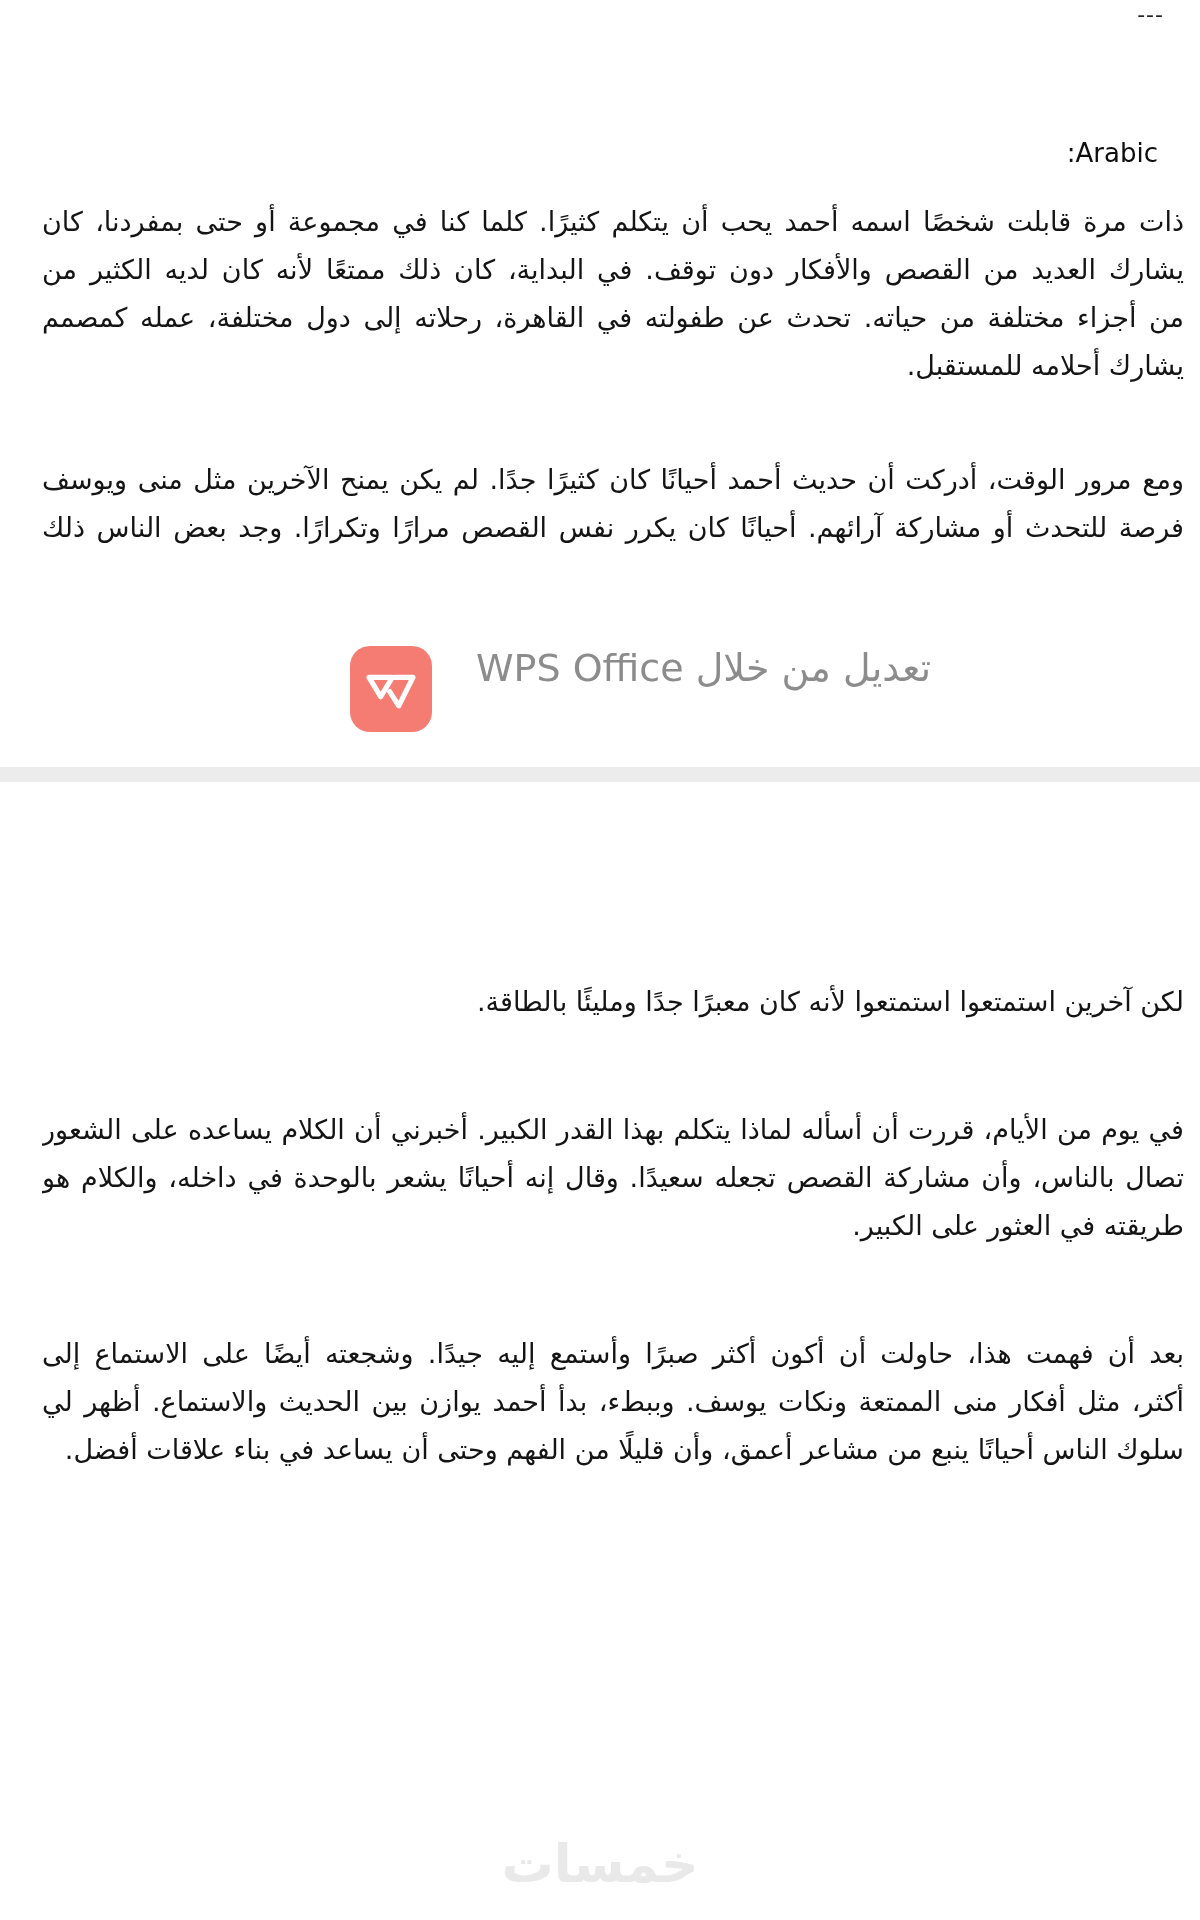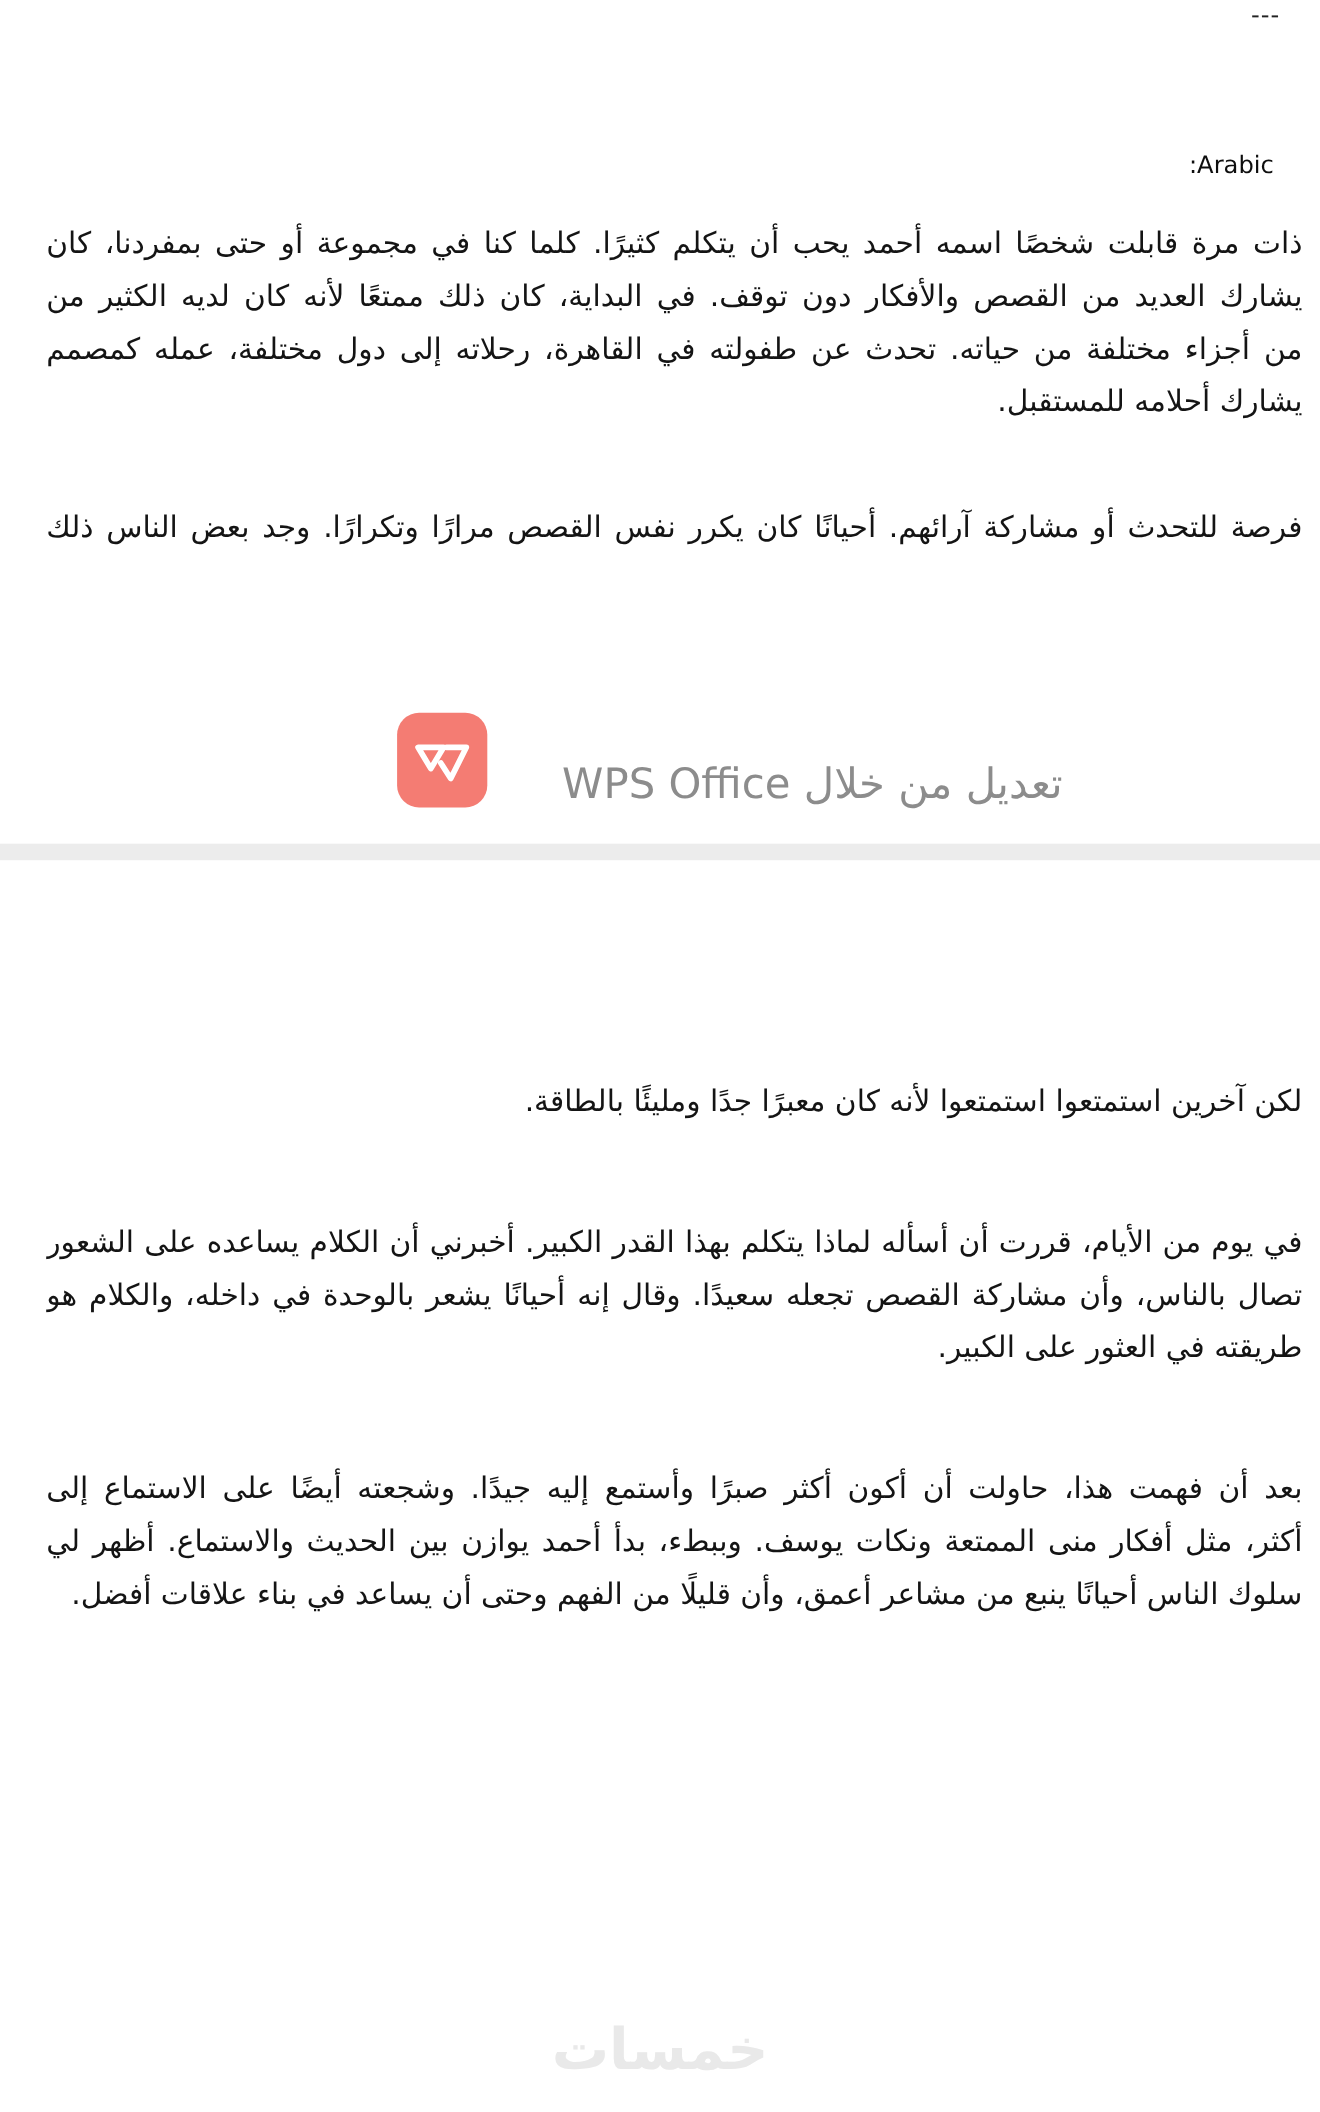--- a/index.html
+++ b/index.html
@@ -11,43 +11,43 @@
   .page{position:absolute;inset:0;background:#ffffff;}
 
   .dashes{
     position:absolute;top:2px;right:36px;
     font-size:22px;letter-spacing:1px;color:#222;
   }
 
   .heading{
     position:absolute;top:138px;left:42px;right:42px;margin:0;
     direction:rtl;text-align:right;
-    font-size:22px;font-weight:400;color:#0e0e0e;
+    font-size:26px;font-weight:400;color:#0e0e0e;
   }
 
   .para{
     position:absolute;left:42px;right:16px;
     direction:rtl;font-size:27px;color:#141414;
   }
   .para .line{
     height:48px;line-height:48px;overflow:hidden;
     text-align:justify;text-align-last:justify;
     white-space:normal;
   }
   .para .line.last{text-align-last:right;}
 
   .p1{top:198px;}
   .p2{top:456px;}
   .p3{top:978px;}
   .p4{top:1106px;}
   .p5{top:1330px;}
 
   .wps{
-    position:absolute;top:646px;left:361px;height:88px;
-    display:flex;align-items:flex-end;gap:68px;
+    position:absolute;top:646px;left:350px;height:88px;
+    display:flex;align-items:flex-start;gap:44px;
   }
   .wps-icon{
     width:82px;height:86px;border-radius:20px;background:#f47c73;
     display:flex;align-items:center;justify-content:center;flex:0 0 auto;
   }
   .wps-icon svg{width:62px;height:62px;display:block;}
   .wps-text{
     direction:rtl;font-size:38px;color:#8c8c8c;white-space:nowrap;
   }
 
@@ -72,20 +72,21 @@
   <h1 class="heading" dir="rtl">Arabic:</h1>
 
   <div class="para p1">
     <div class="line">ذات مرة قابلت شخصًا اسمه أحمد يحب أن يتكلم كثيرًا. كلما كنا في مجموعة أو حتى بمفردنا، كان أحمد</div>
     <div class="line">يشارك العديد من القصص والأفكار دون توقف. في البداية، كان ذلك ممتعًا لأنه كان لديه الكثير من التجارب</div>
     <div class="line">من أجزاء مختلفة من حياته. تحدث عن طفولته في القاهرة، رحلاته إلى دول مختلفة، عمله كمصمم جرافيك،</div>
     <div class="line last">يشارك أحلامه للمستقبل.</div>
   </div>
 
   <div class="para p2">
+    <div class="line">ومع مرور الوقت، أدركت أن حديث أحمد أحيانًا كان كثيرًا جدًا. لم يكن يمنح الآخرين مثل منى ويوسف</div>
     <div class="line">فرصة للتحدث أو مشاركة آرائهم. أحيانًا كان يكرر نفس القصص مرارًا وتكرارًا. وجد بعض الناس ذلك متعبًا،</div>
   </div>
 
   <div class="wps">
     <span class="wps-icon">
       <svg viewBox="0 0 48 48" aria-hidden="true">
         <path d="M7 15 H25 L16 30 Z" fill="none" stroke="#ffffff" stroke-width="4" stroke-linejoin="round"></path>
         <path d="M27 15 H41 L30 37 L23 26" fill="none" stroke="#ffffff" stroke-width="4" stroke-linejoin="round" stroke-linecap="round"></path>
       </svg>
     </span>

